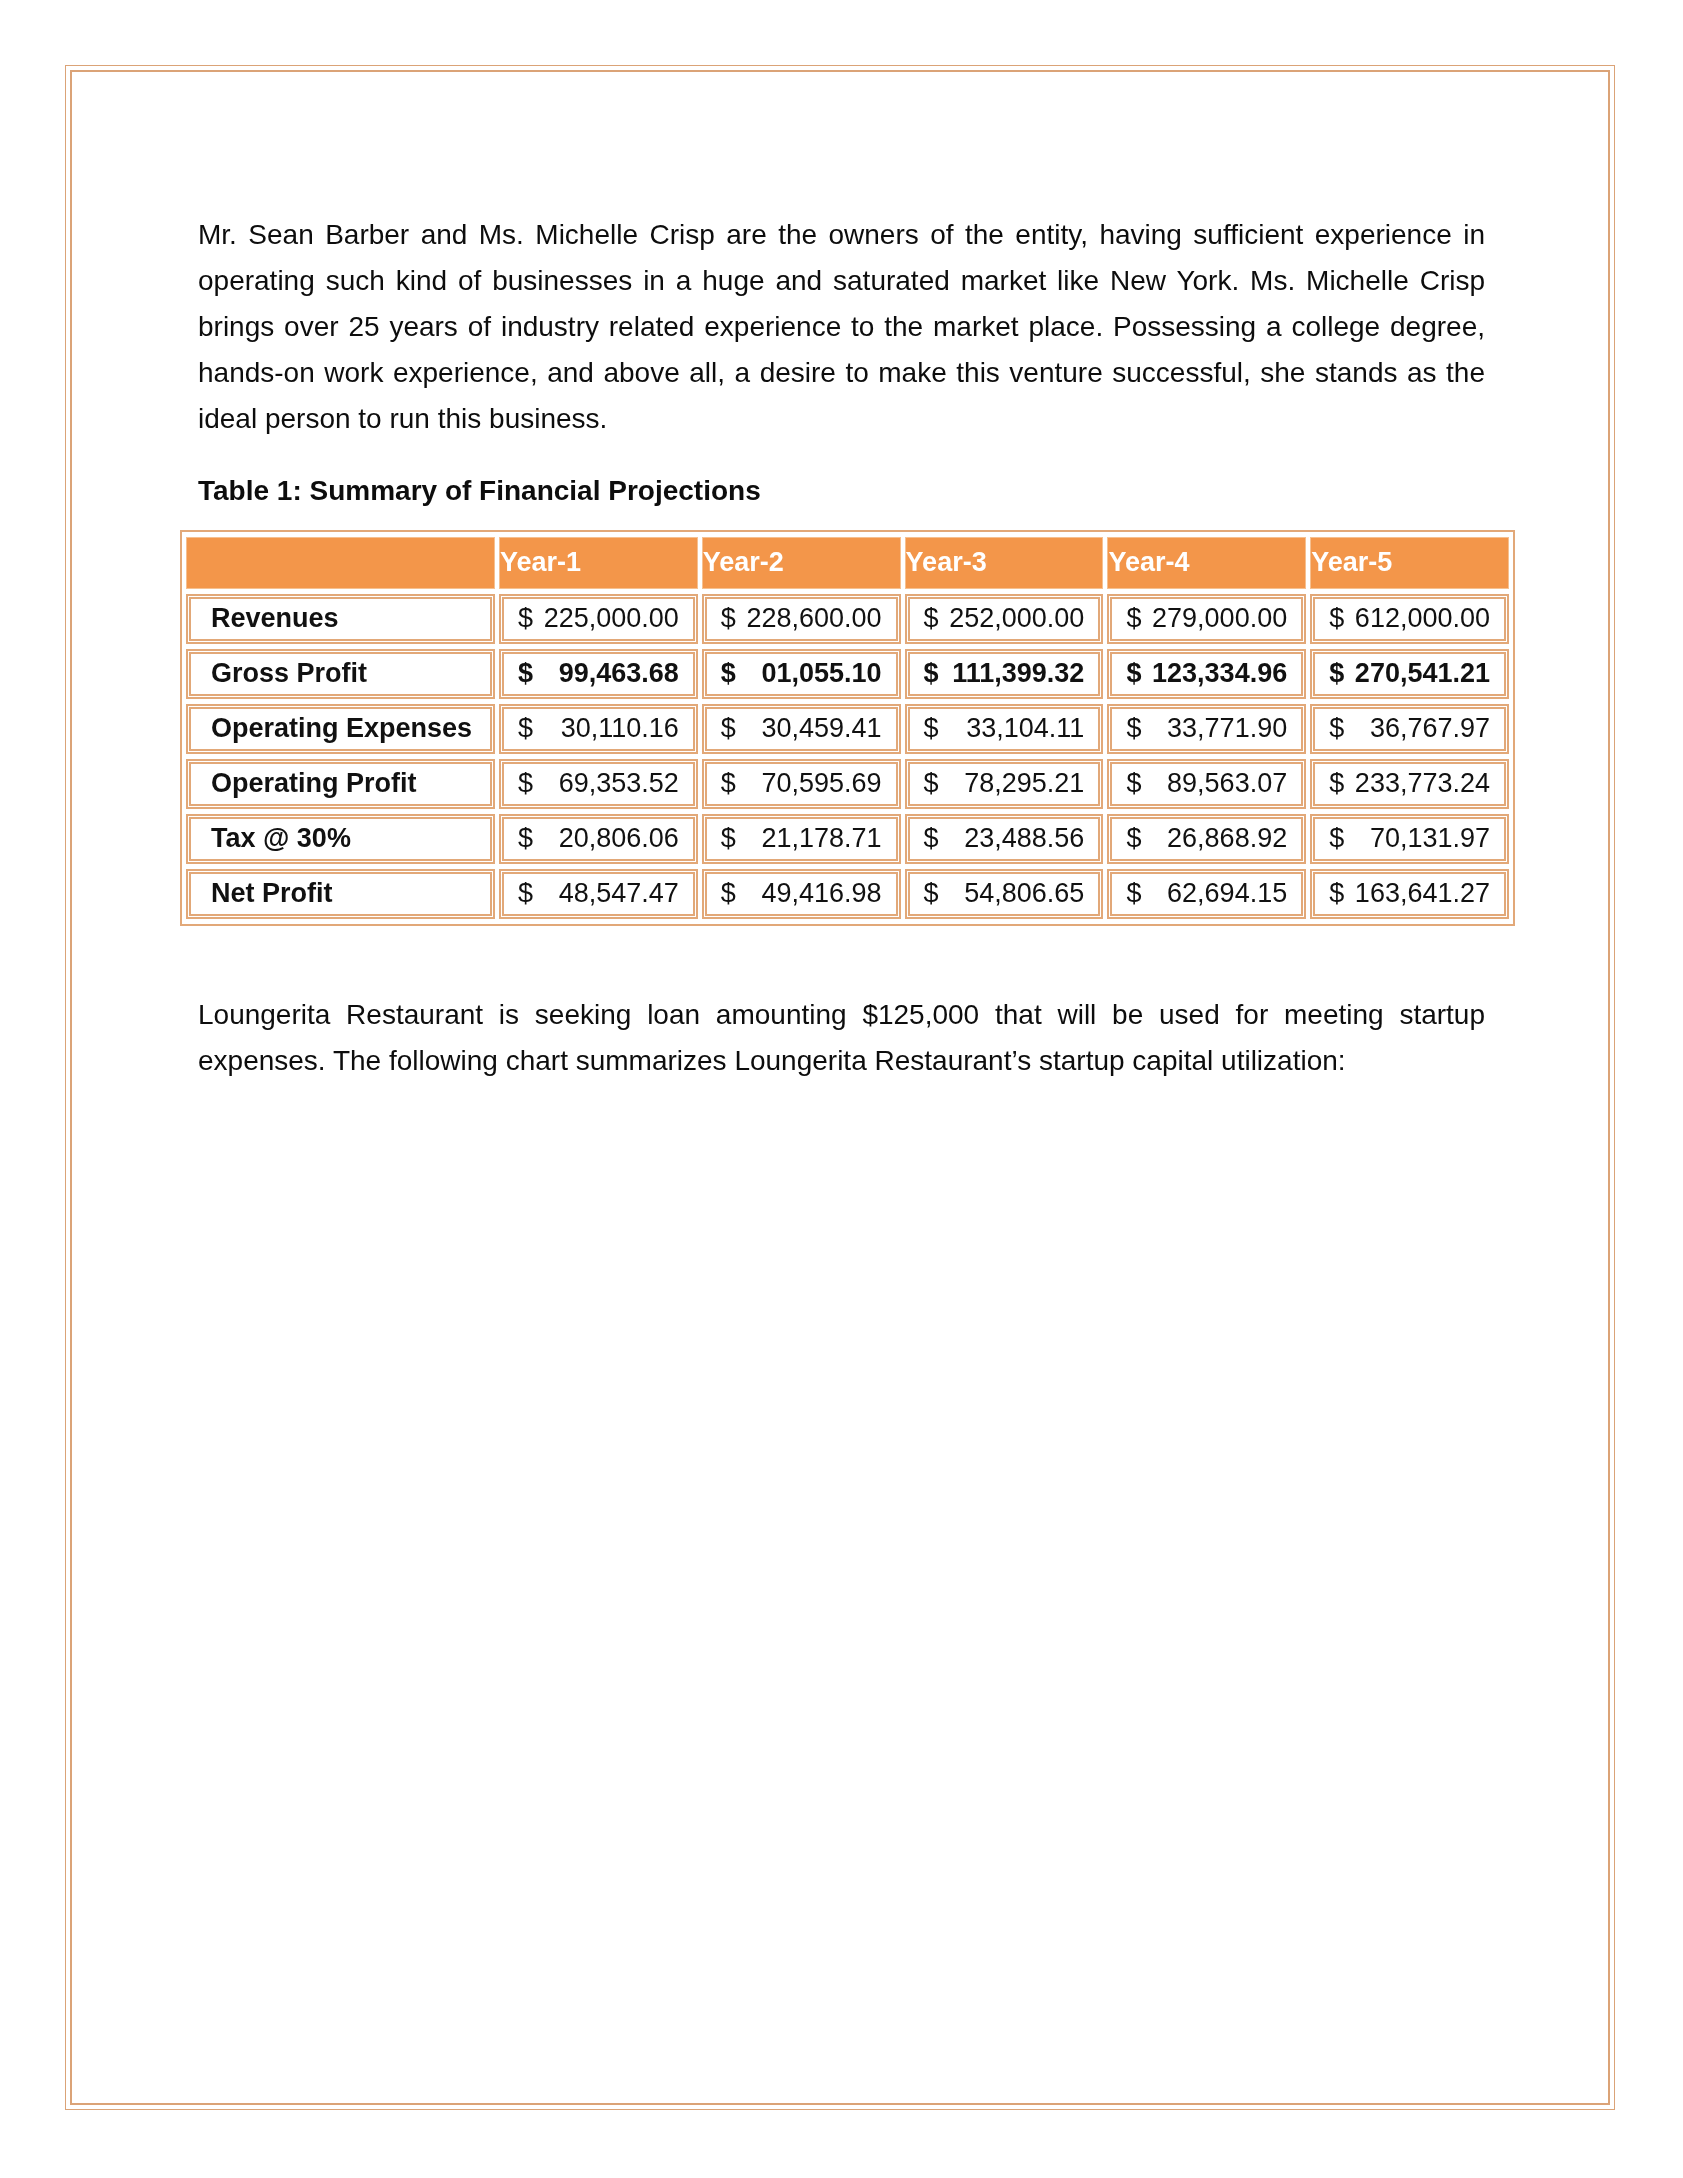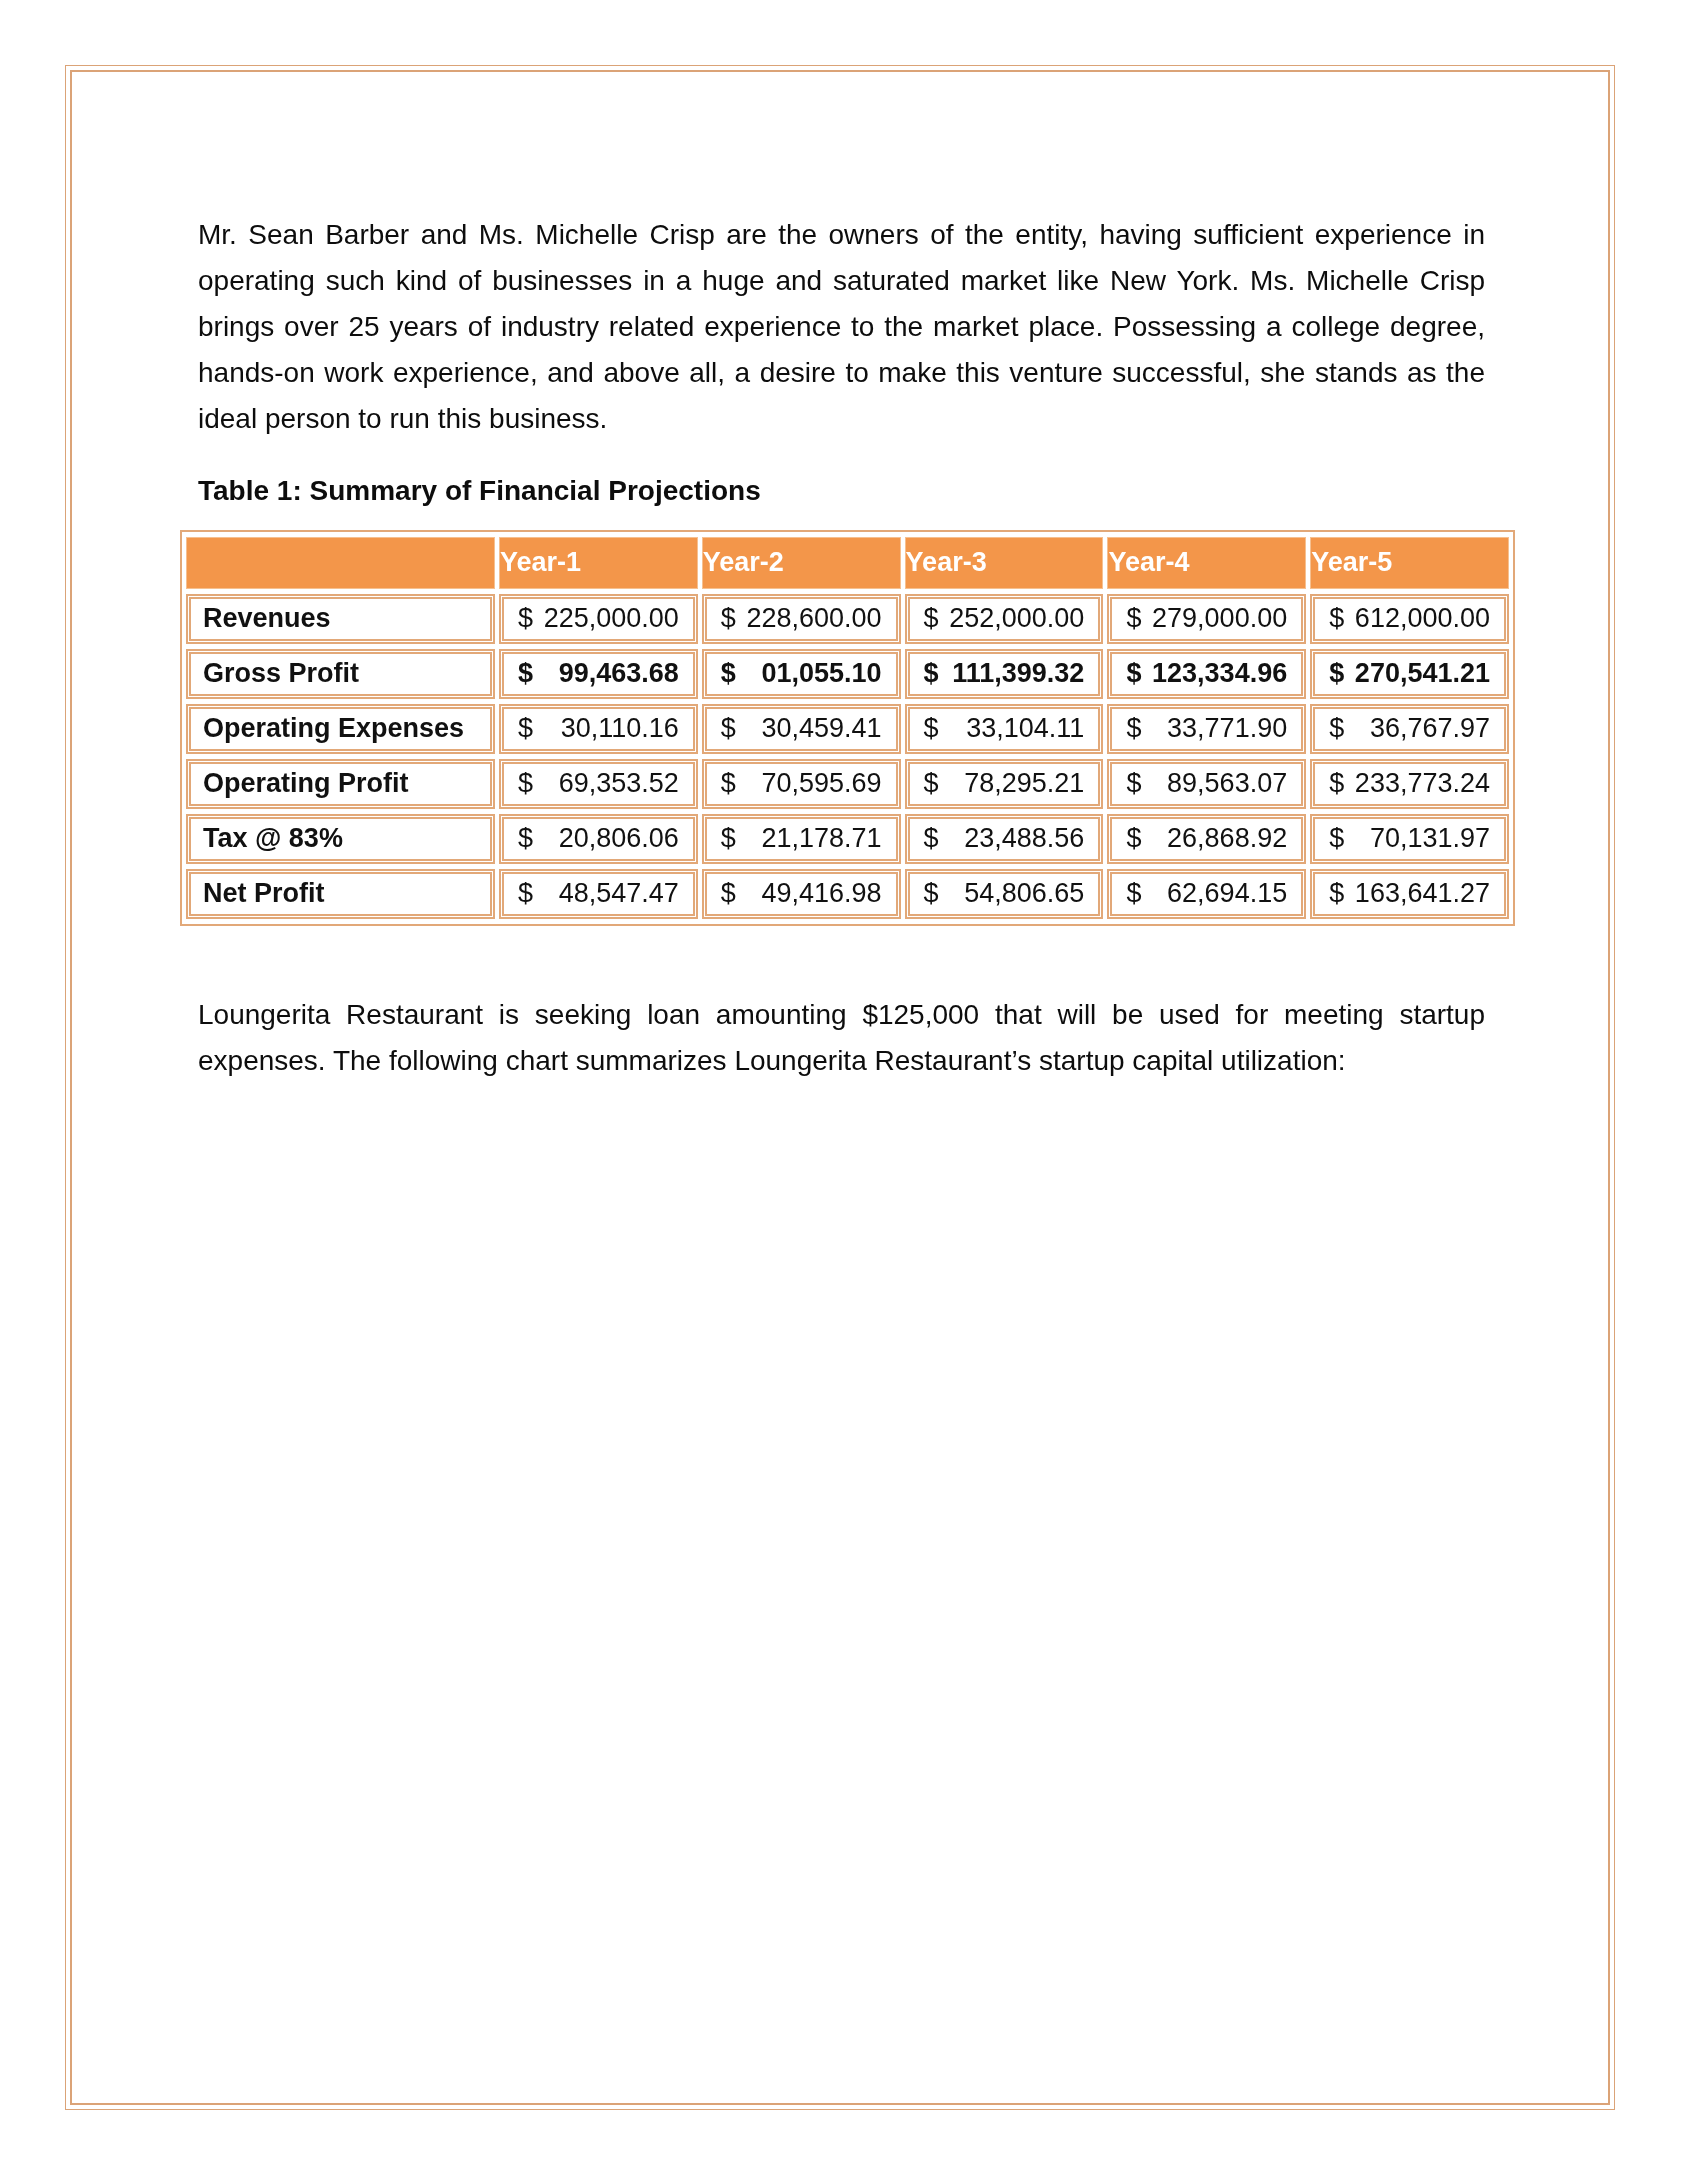--- a/index.html
+++ b/index.html
@@ -91,21 +91,21 @@
   }
   tbody td {
     border: 5px double var(--cell-border, #E2A878);
     background: #ffffff;
     font-size: 27px;
     padding: 4px 10px 5px 10px;
     vertical-align: middle;
   }
   tbody td.label {
     font-weight: bold;
-    padding-left: 12px;
+    padding-left: 20px;
   }
   tbody td.val .cellflex {
     display: flex;
     justify-content: space-between;
     align-items: baseline;
     padding: 0 4px;
   }
   tbody tr.emph td.val {
     font-weight: bold;
   }
@@ -273,21 +273,21 @@
                 </div>
               </td>
               <td class="val">
                 <div class="cellflex">
                   <span>$</span>
                   <span>233,773.24</span>
                 </div>
               </td>
             </tr>
             <tr>
-              <td class="label">Tax @ 83%</td>
+              <td class="label">Tax @ 30%</td>
               <td class="val">
                 <div class="cellflex">
                   <span>$</span>
                   <span>20,806.06</span>
                 </div>
               </td>
               <td class="val">
                 <div class="cellflex">
                   <span>$</span>
                   <span>21,178.71</span>

